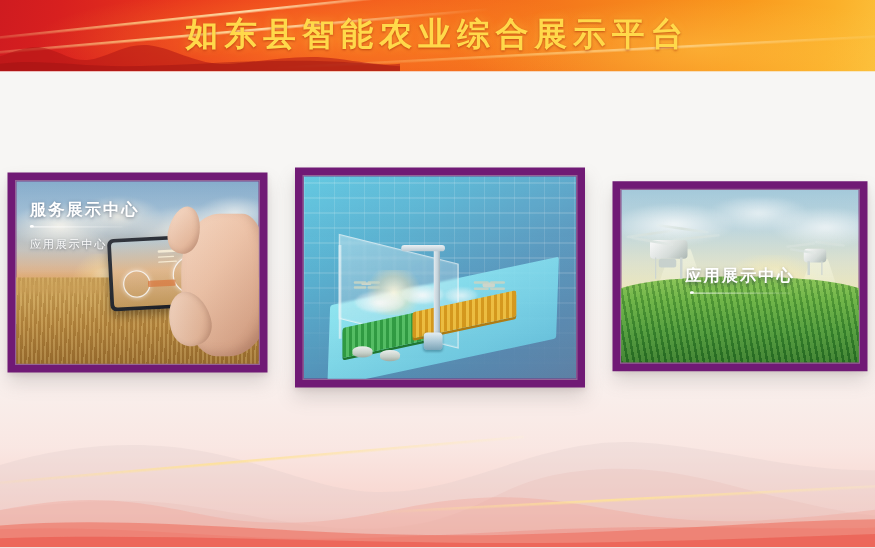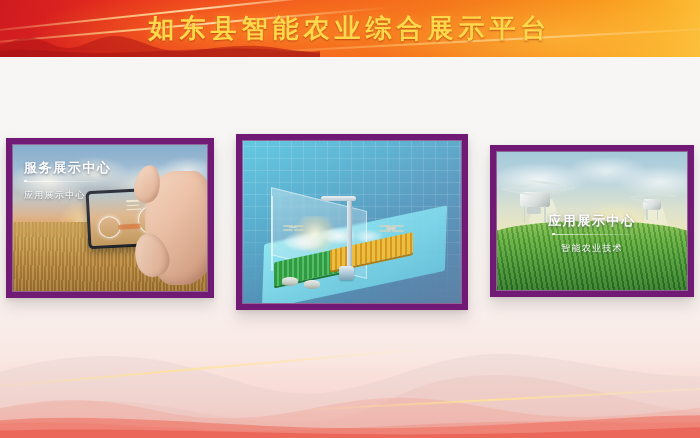--- a/index.html
+++ b/index.html
@@ -481,18 +481,17 @@
 
         <div class="overlay-soft"></div>
       </div>
 
       <div class="card-text" style="left:0; right:0; top:60px; text-align:center;">
         <div class="card-title">应用展示中心</div>
         <div class="divider" style="width:80px; margin:3px auto 0;">
             <i></i>
             <b></b>
           </div>
-        <div class="card-sub">智能农业技术</div>
       </div>
     </div>
   </div>
 
 </div>
 
 </body></html>

